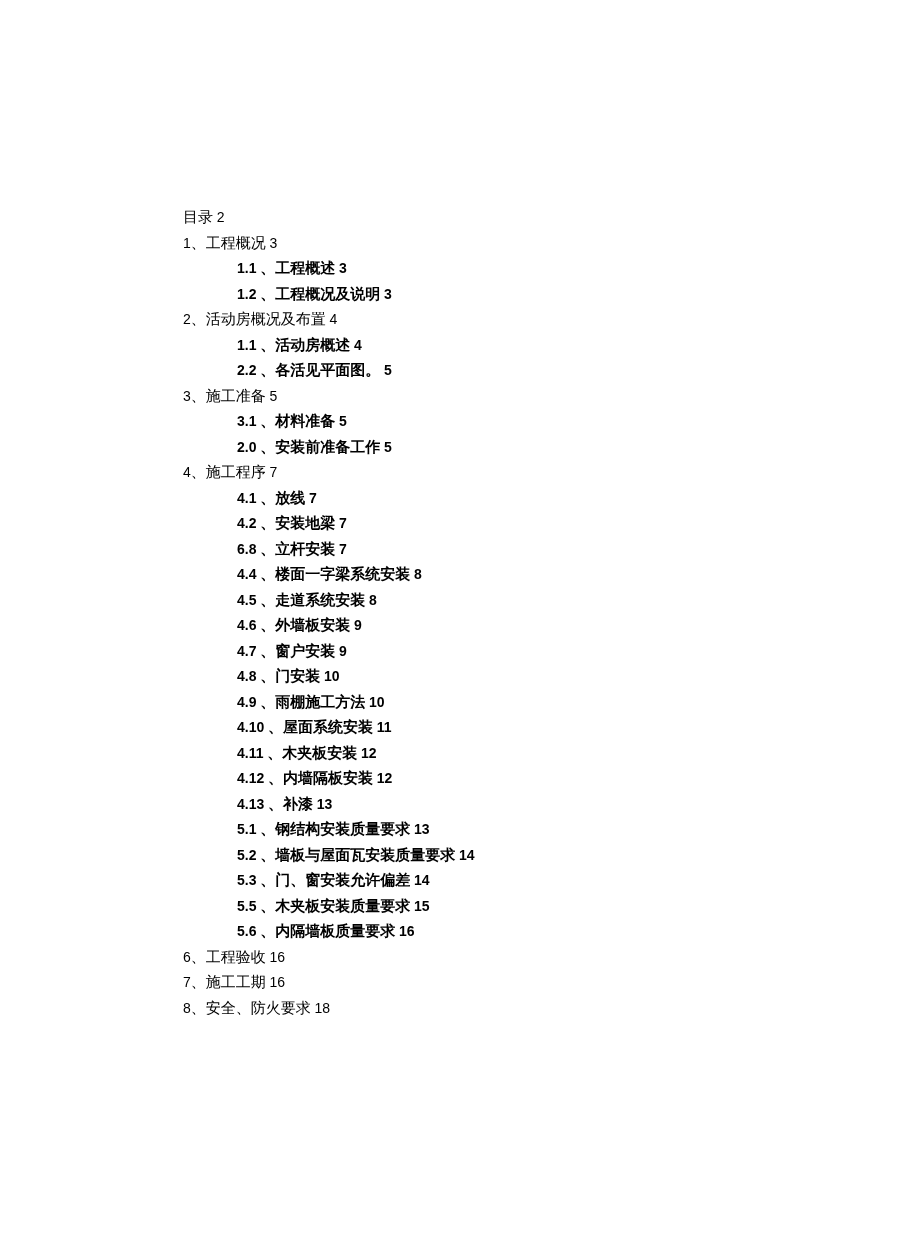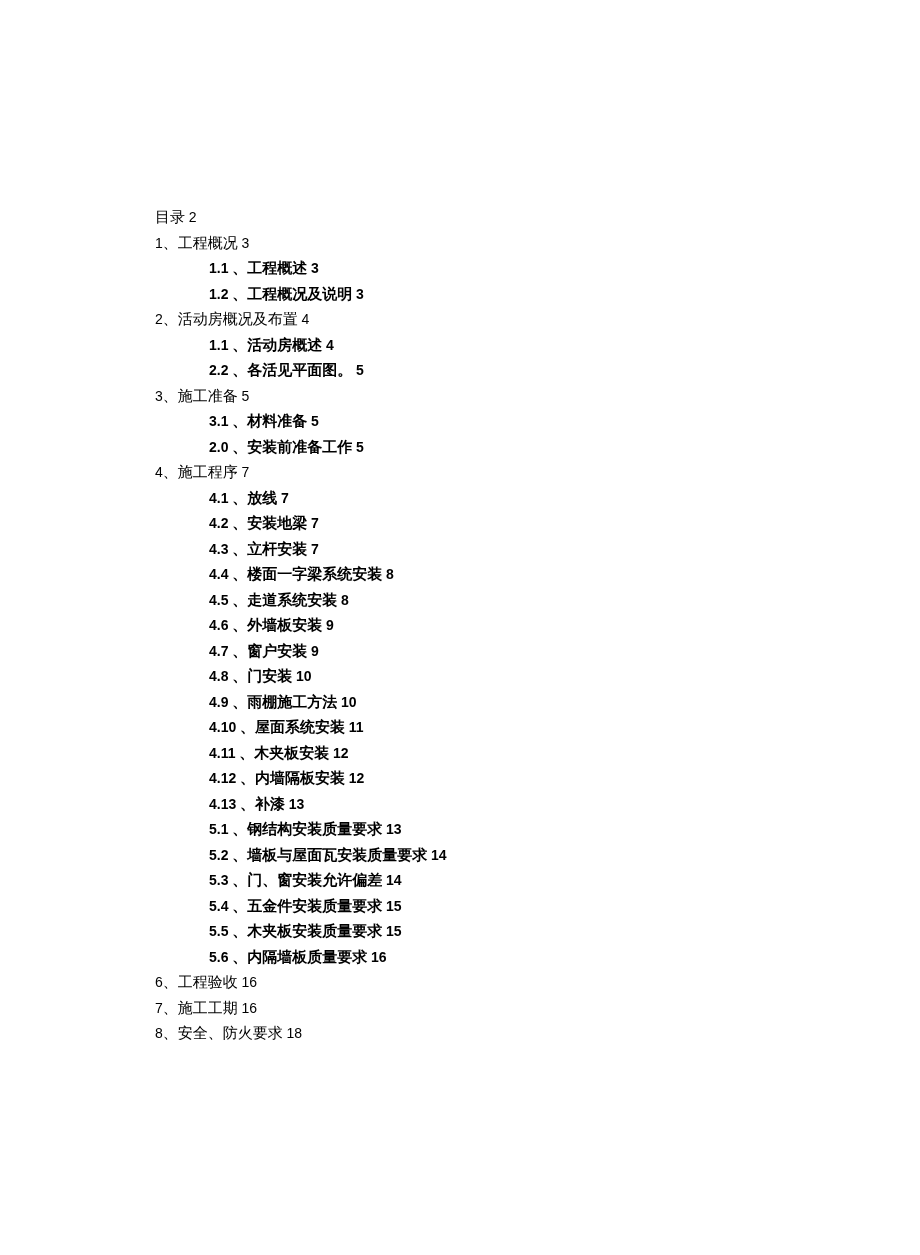--- a/index.html
+++ b/index.html
@@ -13,20 +13,21 @@
       background: #ffffff;
       font-family: "SimSun", "宋体", serif;
       font-size: 15px;
       color: #000000;
       padding-top: 205px;
       padding-left: 155px;
       line-height: 1.7;
     }
     .toc-line {
       white-space: pre;
+      margin-left: 28px;
     }
     .toc-sub {
       padding-left: 54px;
       font-weight: bold;
     }
     .num {
       font-family: Arial, sans-serif;
       font-size: 14px;
     }
   </style>
@@ -40,33 +41,32 @@
     <div class="toc-line toc-sub"><span class="num">1.2</span><span> 、</span><span>工程概况及说明</span> <span class="num">3</span></div>
     <div class="toc-line"><span class="num">2</span><span>、</span><span>活动房概况及布置</span> <span class="num">4</span></div>
     <div class="toc-line toc-sub"><span class="num">1.1</span><span> 、</span><span>活动房概述</span> <span class="num">4</span></div>
     <div class="toc-line toc-sub"><span class="num">2.2</span><span> 、</span><span>各活见平面图。</span> <span class="num">5</span></div>
     <div class="toc-line"><span class="num">3</span><span>、</span><span>施工准备</span> <span class="num">5</span></div>
     <div class="toc-line toc-sub"><span class="num">3.1</span><span> 、</span><span>材料准备</span> <span class="num">5</span></div>
     <div class="toc-line toc-sub"><span class="num">2.0</span><span> 、</span><span>安装前准备工作</span> <span class="num">5</span></div>
     <div class="toc-line"><span class="num">4</span><span>、</span><span>施工程序</span> <span class="num">7</span></div>
     <div class="toc-line toc-sub"><span class="num">4.1</span><span> 、</span><span>放线</span> <span class="num">7</span></div>
     <div class="toc-line toc-sub"><span class="num">4.2</span><span> 、</span><span>安装地梁</span> <span class="num">7</span></div>
-    <div class="toc-line toc-sub"><span class="num">4.3</span><span> 、</span><span>立杆安装</span> <span class="num">7</span></div>
+    <div class="toc-line toc-sub"><span class="num">6.8</span><span> 、</span><span>立杆安装</span> <span class="num">7</span></div>
     <div class="toc-line toc-sub"><span class="num">4.4</span><span> 、</span><span>楼面一字梁系统安装</span> <span class="num">8</span></div>
     <div class="toc-line toc-sub"><span class="num">4.5</span><span> 、</span><span>走道系统安装</span> <span class="num">8</span></div>
     <div class="toc-line toc-sub"><span class="num">4.6</span><span> 、</span><span>外墙板安装</span> <span class="num">9</span></div>
     <div class="toc-line toc-sub"><span class="num">4.7</span><span> 、</span><span>窗户安装</span> <span class="num">9</span></div>
     <div class="toc-line toc-sub"><span class="num">4.8</span><span> 、</span><span>门安装</span> <span class="num">10</span></div>
     <div class="toc-line toc-sub"><span class="num">4.9</span><span> 、</span><span>雨棚施工方法</span> <span class="num">10</span></div>
     <div class="toc-line toc-sub"><span class="num">4.10</span><span> 、</span><span>屋面系统安装</span> <span class="num">11</span></div>
     <div class="toc-line toc-sub"><span class="num">4.11</span><span> 、</span><span>木夹板安装</span> <span class="num">12</span></div>
     <div class="toc-line toc-sub"><span class="num">4.12</span><span> 、</span><span>内墙隔板安装</span> <span class="num">12</span></div>
     <div class="toc-line toc-sub"><span class="num">4.13</span><span> 、</span><span>补漆</span> <span class="num">13</span></div>
     <div class="toc-line toc-sub"><span class="num">5.1</span><span> 、</span><span>钢结构安装质量要求</span> <span class="num">13</span></div>
     <div class="toc-line toc-sub"><span class="num">5.2</span><span> 、</span><span>墙板与屋面瓦安装质量要求</span> <span class="num">14</span></div>
     <div class="toc-line toc-sub"><span class="num">5.3</span><span> 、</span><span>门、窗安装允许偏差</span> <span class="num">14</span></div>
-    <div class="toc-line toc-sub"><span class="num">5.4</span><span> 、</span><span>五金件安装质量要求</span> <span class="num">15</span></div>
     <div class="toc-line toc-sub"><span class="num">5.5</span><span> 、</span><span>木夹板安装质量要求</span> <span class="num">15</span></div>
     <div class="toc-line toc-sub"><span class="num">5.6</span><span> 、</span><span>内隔墙板质量要求</span> <span class="num">16</span></div>
     <div class="toc-line"><span class="num">6</span><span>、</span><span>工程验收</span> <span class="num">16</span></div>
     <div class="toc-line"><span class="num">7</span><span>、</span><span>施工工期</span> <span class="num">16</span></div>
     <div class="toc-line"><span class="num">8</span><span>、</span><span>安全、防火要求</span> <span class="num">18</span></div>
   </div>
 
 </body></html>

